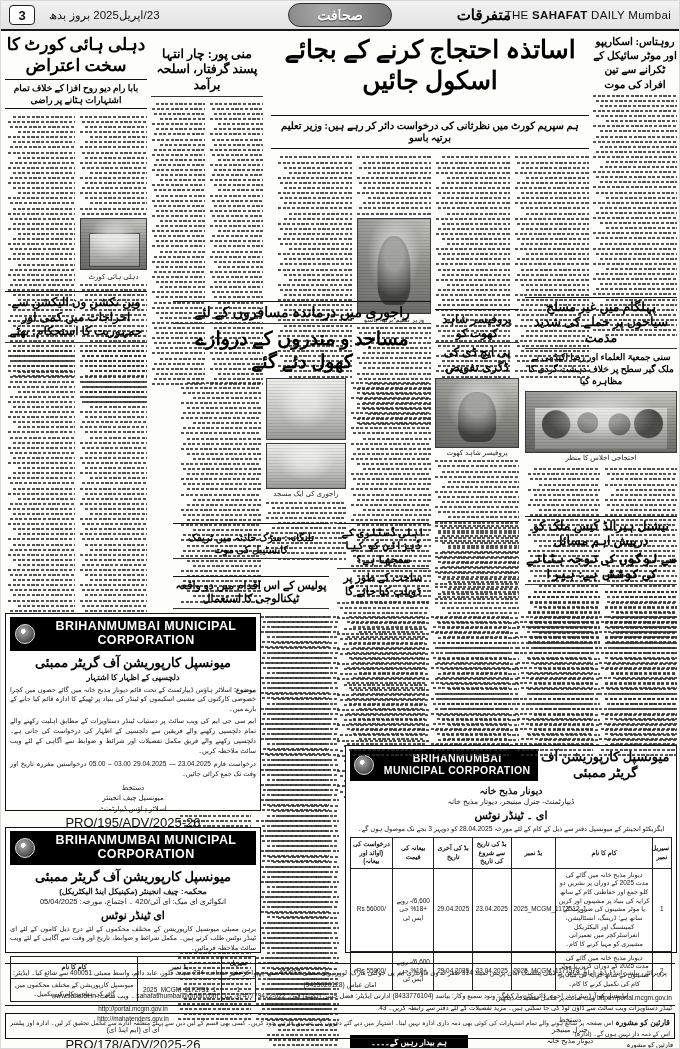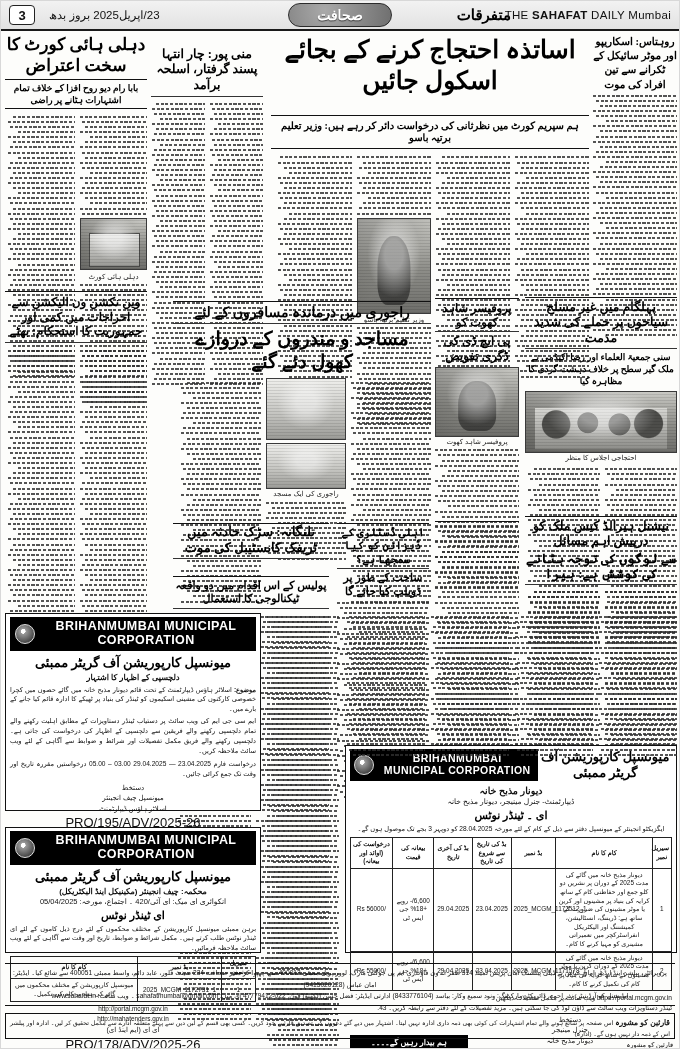--- a/index.html
+++ b/index.html
@@ -1084,21 +1084,21 @@
           <div class="ln s2"></div>
           <div class="ln s3"></div>
         <div class="ln s1"></div>
           <div class="ln s2"></div>
           <div class="ln s4"></div>
           <div class="ln s1"></div>
       </div>
     </div>
   </div>
 
-  <div class="col" style="left:434px; top:297px; width:84px;">
+  <div class="col" style="left:434px; top:308px; width:84px;">
     <div class="rule-h"></div>
     <div class="hl hl-sm" style="margin-top:2px;">پروفیسر شاہد کھوت کو</div>
     <div class="rule-thin" style="margin-top:2px;"></div>
     <div class="hl hl-md" style="font-size:12px; margin-top:2px;">پی ایچ ڈی کی ڈگری تفویض</div>
     <div class="photo portrait" style="height:70px; margin-top:4px;"></div>
     <div class="cap">پروفیسر شاہد کھوت</div>
     <div class="body-text" style="margin-top:3px;">
       <div class="ln s1"></div>
         <div class="ln s3"></div>
         <div class="ln s2"></div>
@@ -1125,21 +1125,21 @@
         <div class="ln s2"></div>
       <div class="ln s1"></div>
         <div class="ln s4"></div>
         <div class="ln s3"></div>
         <div class="ln s1"></div>
     </div>
   </div>
 
   <div class="col" style="left:172px; top:522px; width:156px;">
     <div class="rule-h"></div>
-    <div class="hl hl-sm" style="font-size:13px; margin-top:0;">تلنگانہ: سڑک حادثہ میں ٹریفک کانسٹیبل کی موت</div>
+    <div class="hl hl-sm" style="font-size:10px; margin-top:8px;">تلنگانہ: سڑک حادثہ میں ٹریفک کانسٹیبل کی موت</div>
     <div class="rule-thin" style="margin-top:2px;"></div>
   </div>
 
   <div class="col" style="left:336px; top:522px; width:92px;">
     <div class="rule-h"></div>
     <div class="hl hl-sm" style="font-size:11px; margin-top:2px;">اہلی ڈسٹلری کے ڈیزائن کو کیا سمجھا ہے؟</div>
     <div class="rule-thin" style="margin-top:2px;"></div>
     <div class="hl hl-sm" style="font-size:11px; margin-top:2px;">ساحت کے طور پر ڈویلپ کیا جائے گا</div>
     <div class="body-text" style="margin-top:4px;">
       <div class="ln s1"></div>

